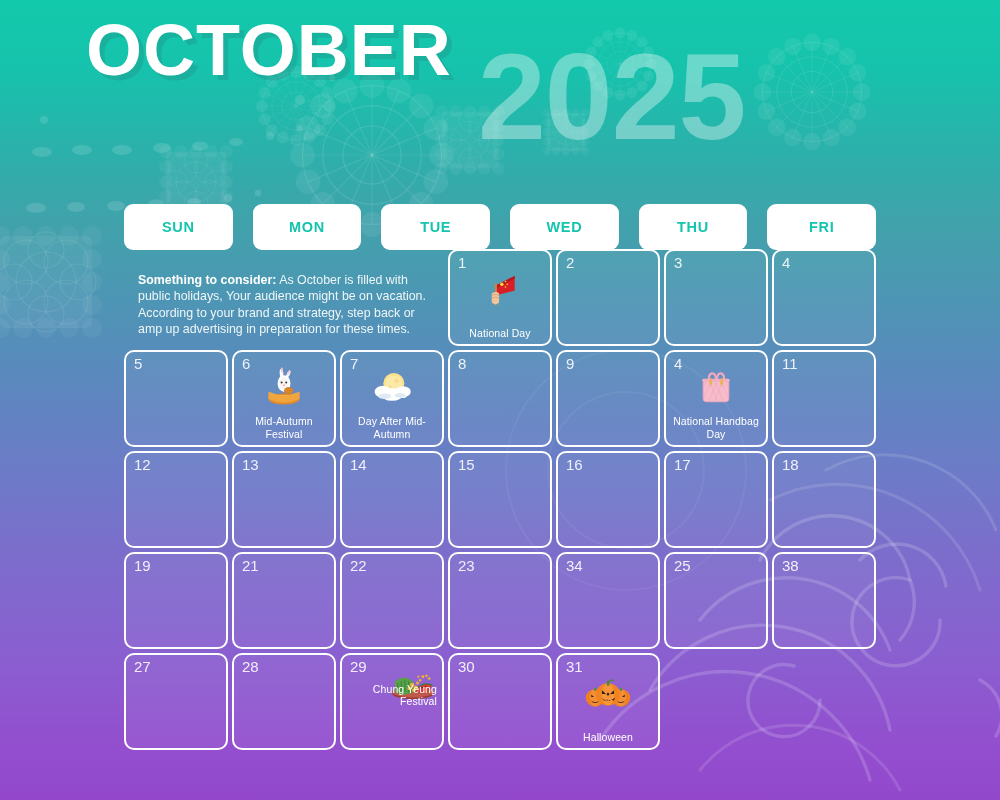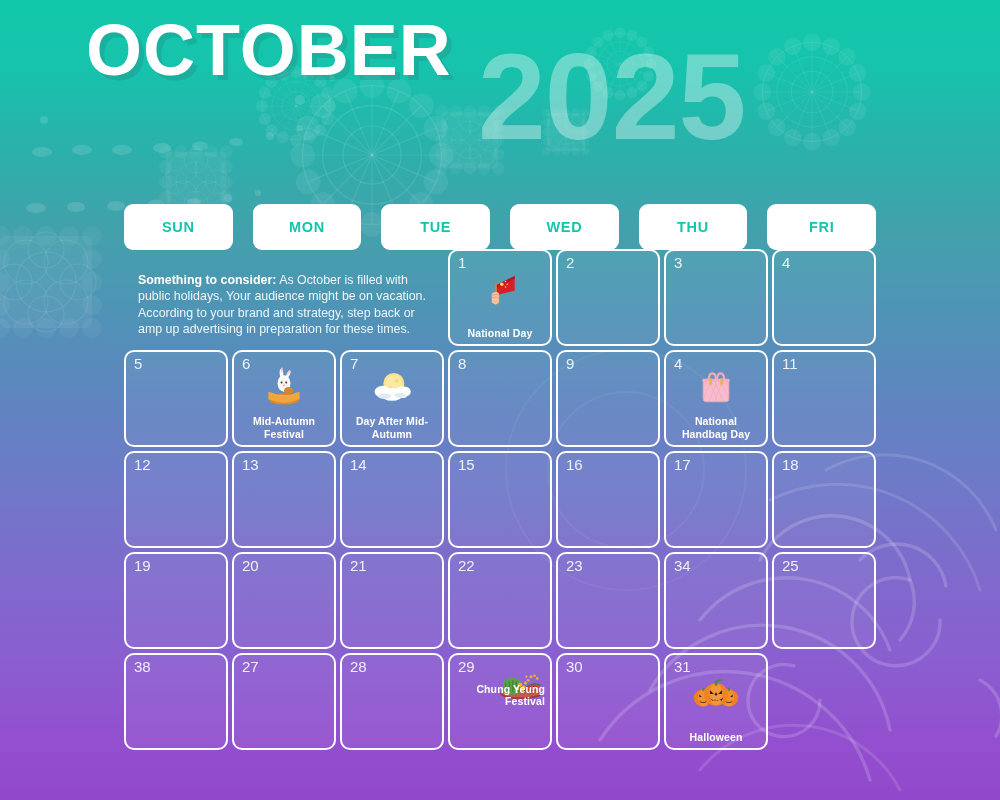--- a/index.html
+++ b/index.html
@@ -126,21 +126,21 @@
     font-family: "Liberation Sans", sans-serif;
     line-height: 1.2;
   }
   .event-label {
     position: absolute;
     left: 5px;
     right: 5px;
     bottom: 5px;
     text-align: center;
     font-size: 10.5px;
-    font-weight: bold;
+    font-weight: normal;
     color: #ffffff;
     line-height: 1.18;
     letter-spacing: 0.1px;
   }
   .event-label.align-left {
     text-align: right;
     left: 8px;
     bottom: auto;
     top: 28px;
   }
@@ -473,23 +473,20 @@
       <div class="cell">
         <div class="daynum">17</div>
       </div>
       <div class="cell">
         <div class="daynum">18</div>
       </div>
       <div class="cell">
         <div class="daynum">19</div>
       </div>
       <div class="cell">
-        <div class="daynum">20</div>
-      </div>
-      <div class="cell">
         <div class="daynum">21</div>
       </div>
       <div class="cell">
         <div class="daynum">22</div>
       </div>
       <div class="cell">
         <div class="daynum">23</div>
       </div>
       <div class="cell">
         <div class="daynum">34</div>

